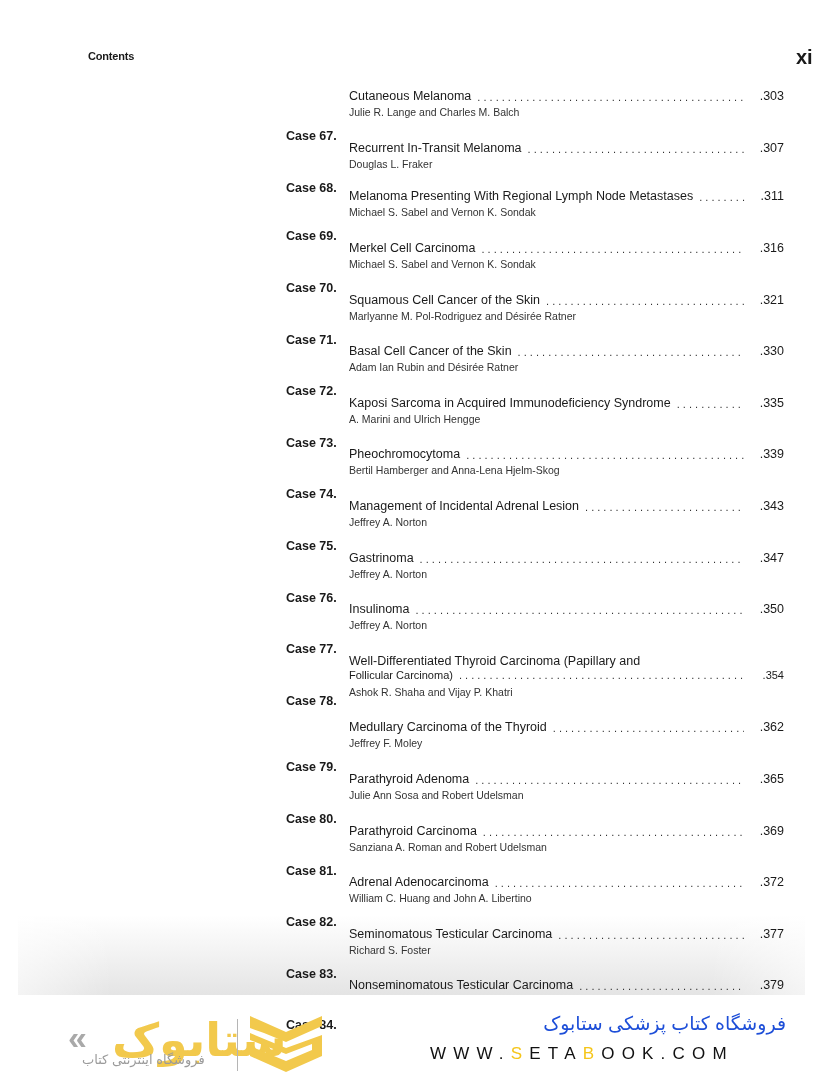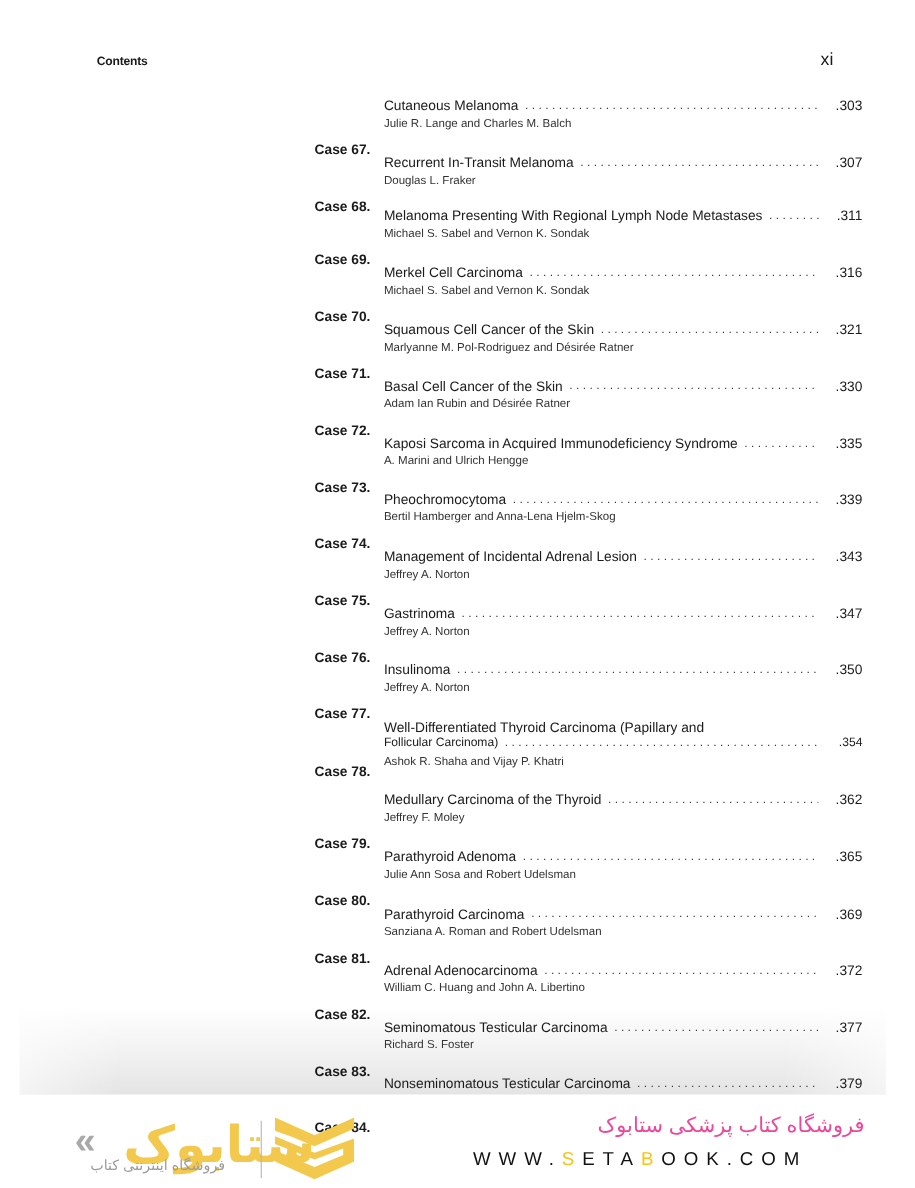--- a/index.html
+++ b/index.html
@@ -16,52 +16,52 @@
     .page-edge-shadow {
       position: absolute; left: 18px; top: 915px; width: 787px; height: 80px;
       background: linear-gradient(to right, rgba(255,255,255,0.6) 0%, rgba(255,255,255,0) 12%, rgba(255,255,255,0) 88%, rgba(255,255,255,0.6) 100%);
       pointer-events: none;
     }
     .running-head {
       position: absolute; left: 88px; top: 50px;
       font-size: 11px; font-weight: bold; letter-spacing: -0.2px;
     }
     .page-number {
-      position: absolute; left: 746px; top: 46px;
-      font-size: 16px; font-weight: normal;
+      position: absolute; left: 796px; top: 46px;
+      font-size: 20px; font-weight: bold;
     }
     .toc { position: absolute; left: 286px; top: 0; width: 498px; }
     .entry { position: absolute; left: 0; width: 498px; }
     .case-label {
       position: absolute; left: 0; top: 0;
       font-size: 12.5px; font-weight: bold; white-space: nowrap; margin-top: 40px;
     }
     .title-row {
       position: absolute; left: 63px; right: 0; top: 0;
-      display: flex; align-items: center; font-size: 12.5px; white-space: nowrap;
+      display: flex; align-items: flex-end; font-size: 12.5px; white-space: nowrap;
     }
     .title-text { flex: 0 0 auto; padding-right: 6px; }
     .title-line2 { position: absolute; left: 63px; top: 15px; right: 0; display: flex; align-items: baseline; font-size: 11px; white-space: nowrap; }
     .leader {
       flex: 1 1 auto; overflow: hidden; color: #333;
       letter-spacing: 3.2px; font-size: 11px;
     }
     .leader::before {
       content: ". . . . . . . . . . . . . . . . . . . . . . . . . . . . . . . . . . . . . . . . . . . . . . . . . . . . . . . . . . . . . . . . . . . . . . . . .";
       letter-spacing: 0;
     }
     .pg { flex: 0 0 auto; text-align: right; margin-left: 16px; }
     .author {
       position: absolute; left: 63px; top: 17px;
       font-size: 10.5px; color: #333; white-space: nowrap;
     }
     .entry.two-line .author { top: 32px; }
     .brand-fa-title {
       position: absolute; right: 46px; top: 1012px;
-      font-size: 19px; color: #ec4899; direction: rtl; white-space: nowrap;
+      font-size: 19px; color: #1d4ed8; direction: rtl; white-space: nowrap;
     }
     .brand-url {
       position: absolute; left: 430px; top: 1044px;
       font-size: 17px; letter-spacing: 7.2px; color: #111; white-space: nowrap;
     }
     .brand-url .acc { color: #f5c518; }
     .brand-wordmark {
       position: absolute; left: 70px; top: 1013px;
       font-size: 46px; font-weight: bold; color: #f2c94c; direction: rtl; white-space: nowrap;
     }

